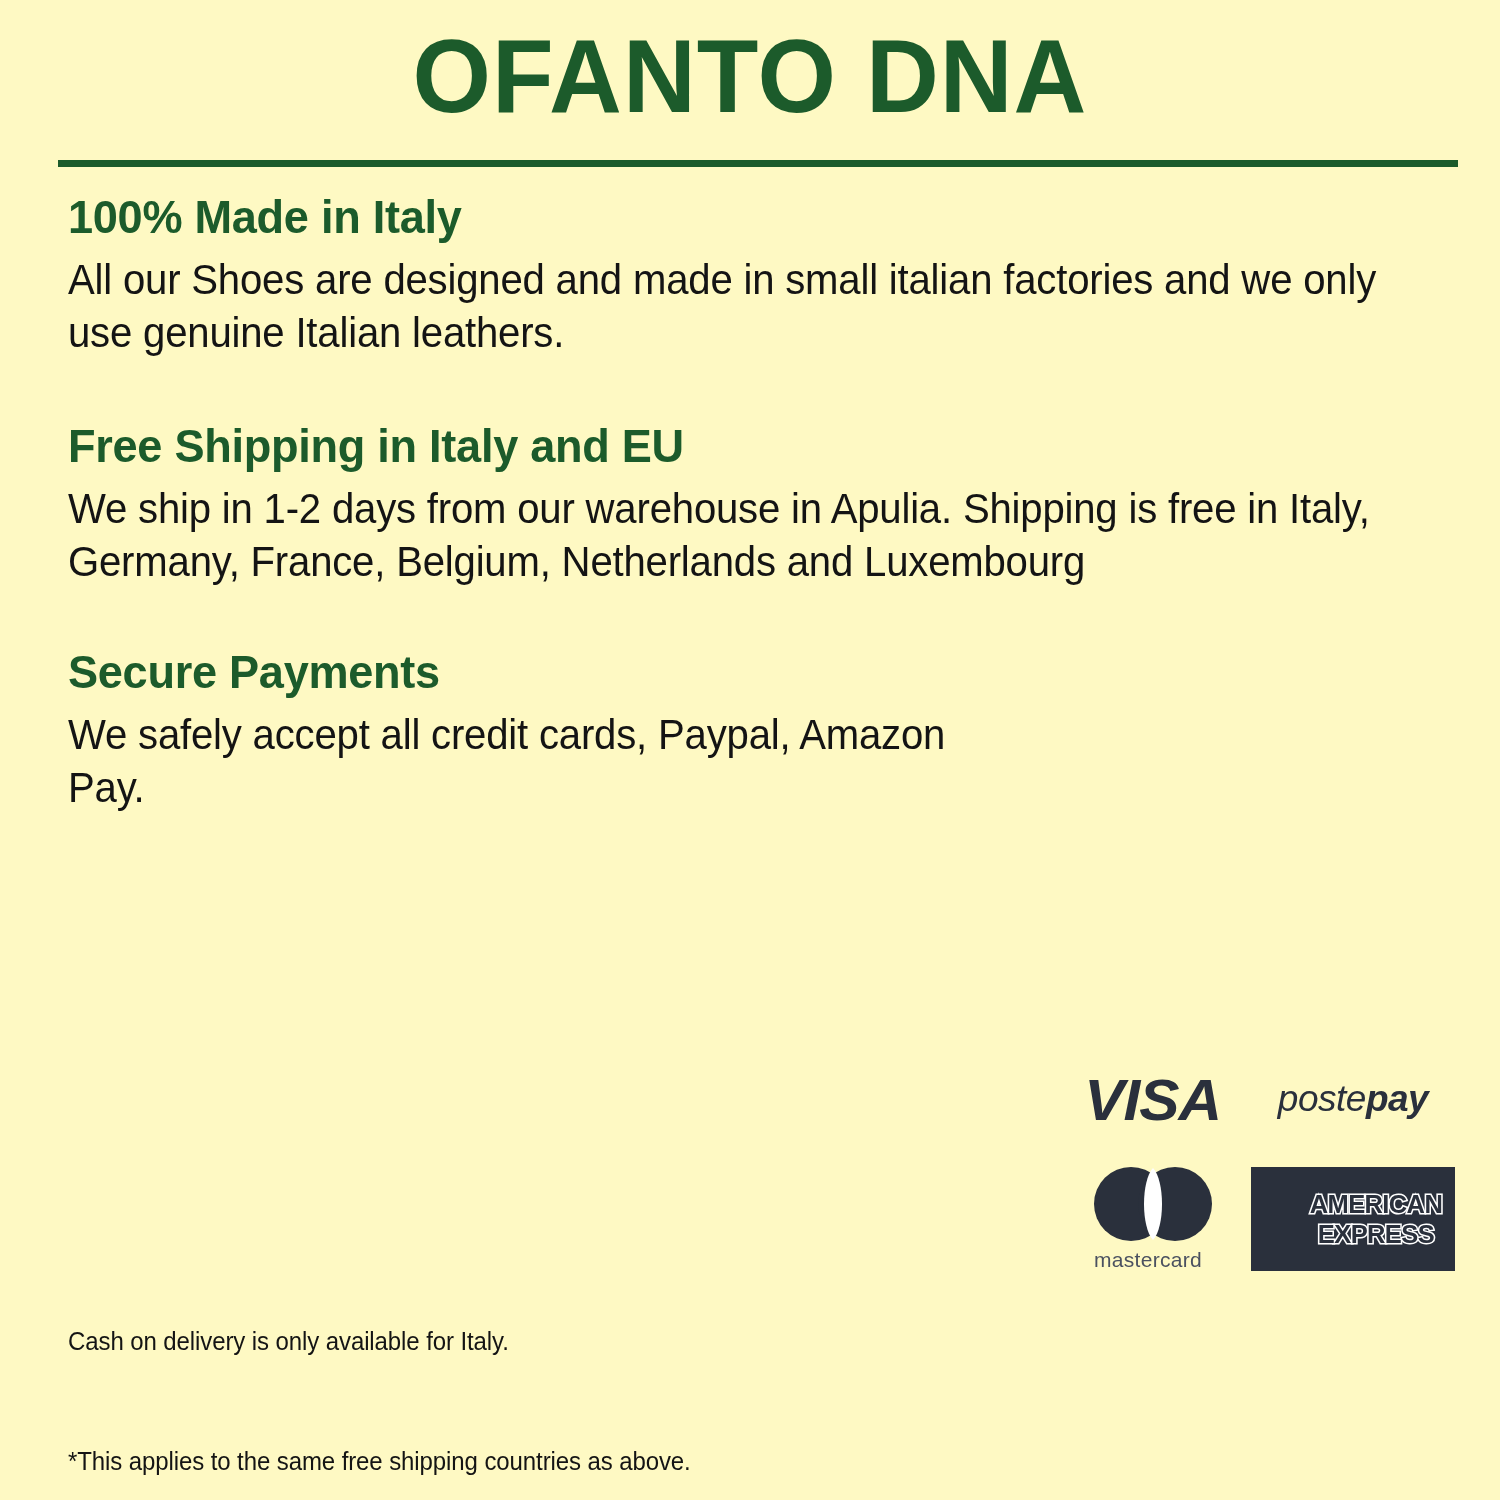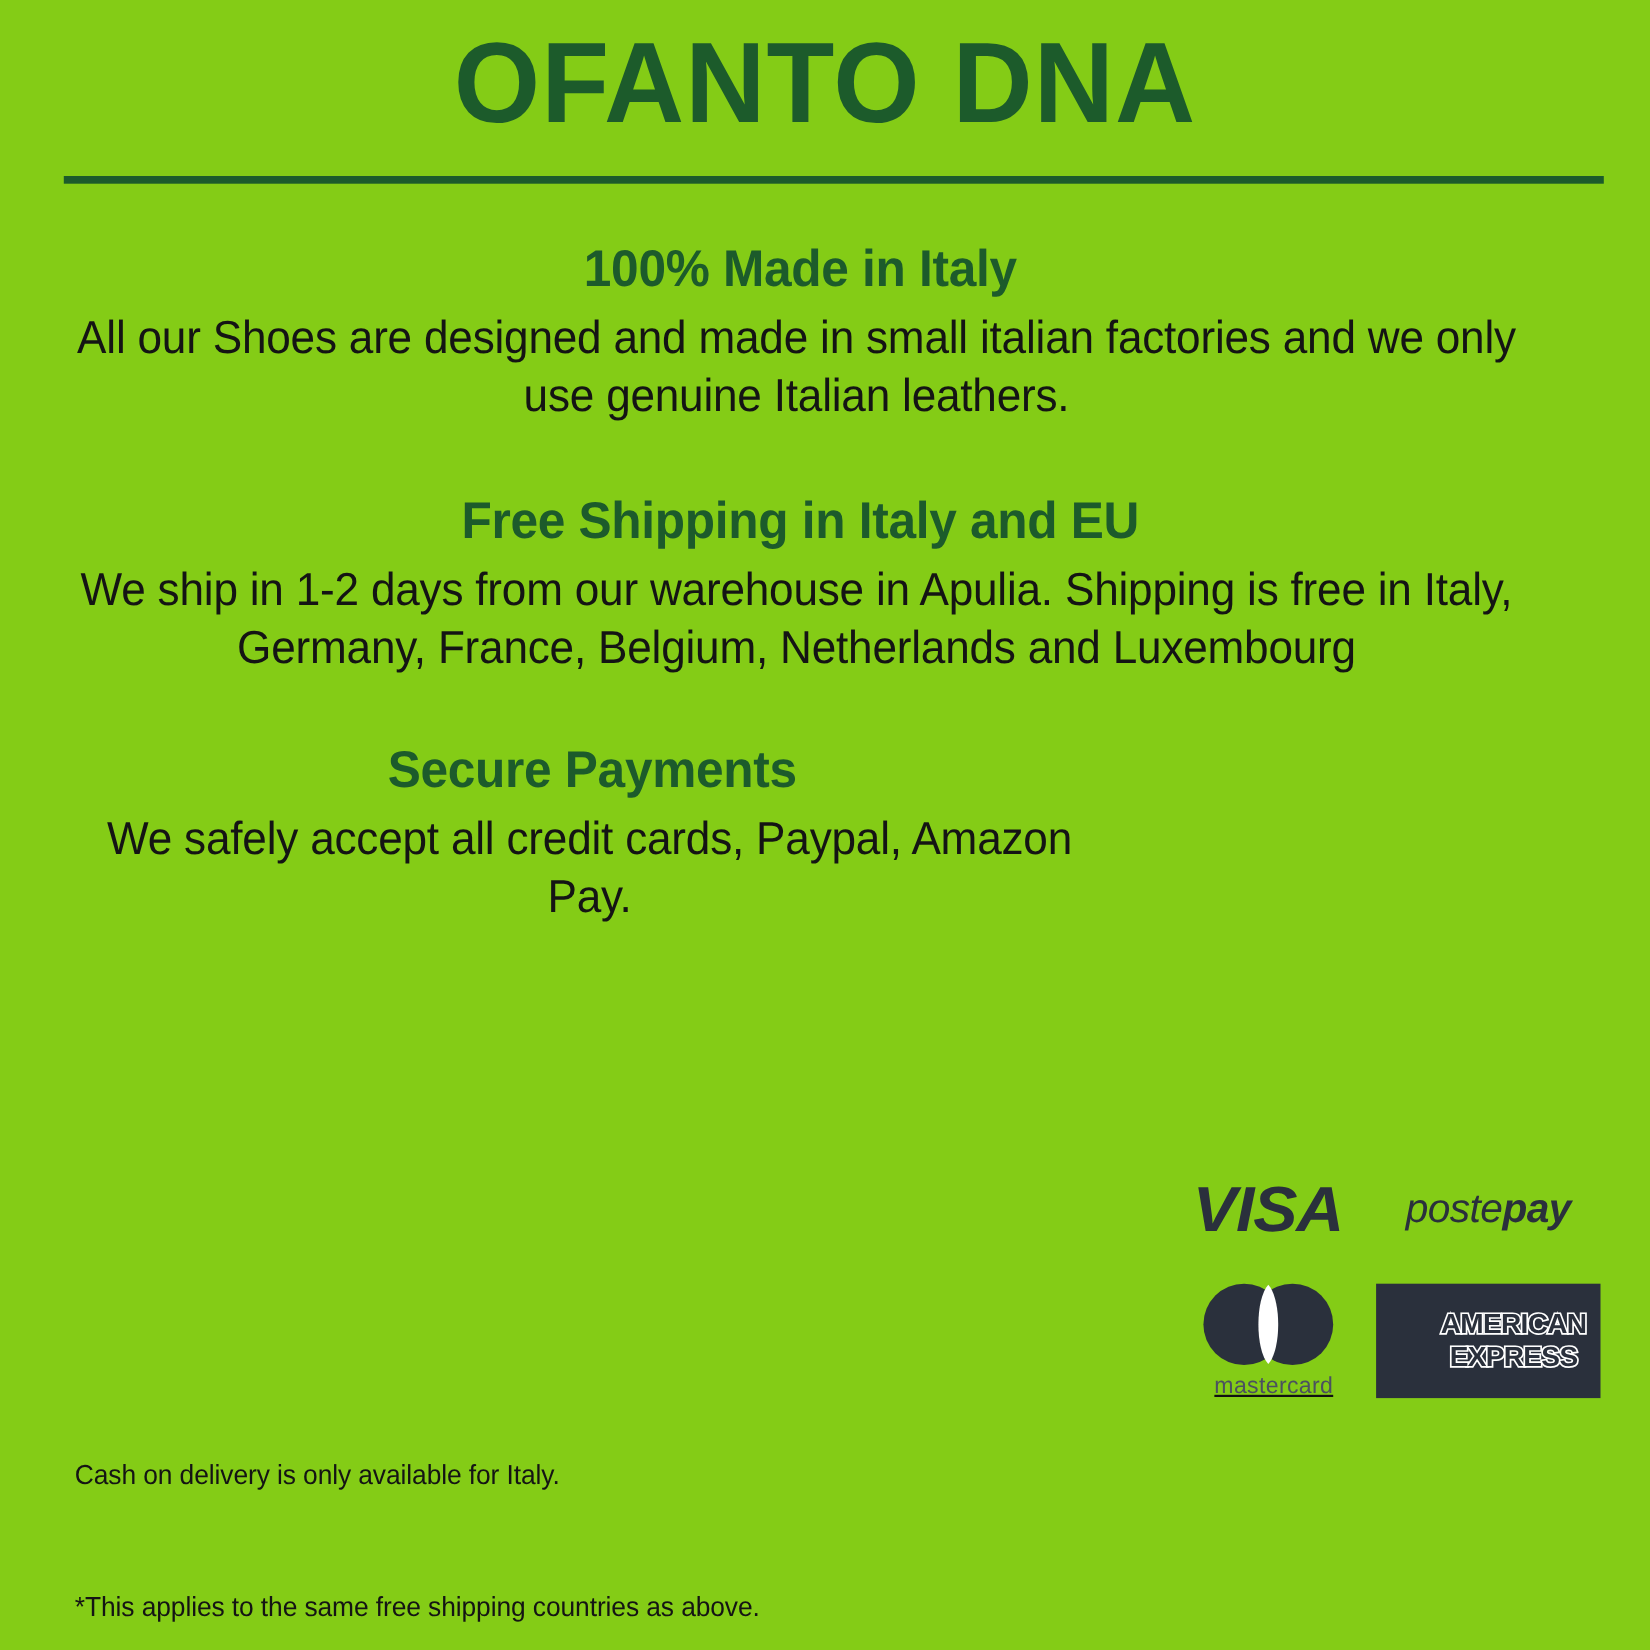--- a/index.html
+++ b/index.html
@@ -14,21 +14,21 @@
     font-family: "Liberation Sans", sans-serif;
     color: #111111;
     overflow: hidden;
   }
 
   .page {
     position: relative;
     width: 1500px;
     height: 1500px;
     box-sizing: border-box;
-    background: #84cc16;
+    background: #fef9c3;
   }
 
   
   .brand-title {
     text-align: center;
     color: #1c5b2b;
     font-family: "Liberation Sans", sans-serif;
     font-weight: bold;
     font-size: 104px;
     line-height: 1;
@@ -43,24 +43,23 @@
     left: 58px;
     top: 160px;
     width: 1400px;
     height: 7px;
     background: #1c5b2b;
   }
 
   
   .content {
     position: absolute;
-    top: 213px;
+    top: 186px;
     left: 0;
     width: 1500px;
-    text-align: center;
   }
 
   .section {
     padding: 0 58px 0 68px;
     margin-bottom: 44px;
   }
 
   .section-heading {
     color: #1c5b2b;
     font-weight: bold;
@@ -178,21 +177,21 @@
   .amazon-smile {
     position: absolute;
     left: 1px;
     bottom: -12px;
     width: 120px;
     height: 18px;
     overflow: visible;
   }
 
   
-  .mastercard { text-align: right; text-decoration: underline; }
+  .mastercard { text-align: left; }
   .mc-marks {
     position: relative;
     width: 118px;
     height: 74px;
     margin: 0 auto;
   }
   .mc-circle {
     position: absolute;
     top: 0;
     width: 74px;

